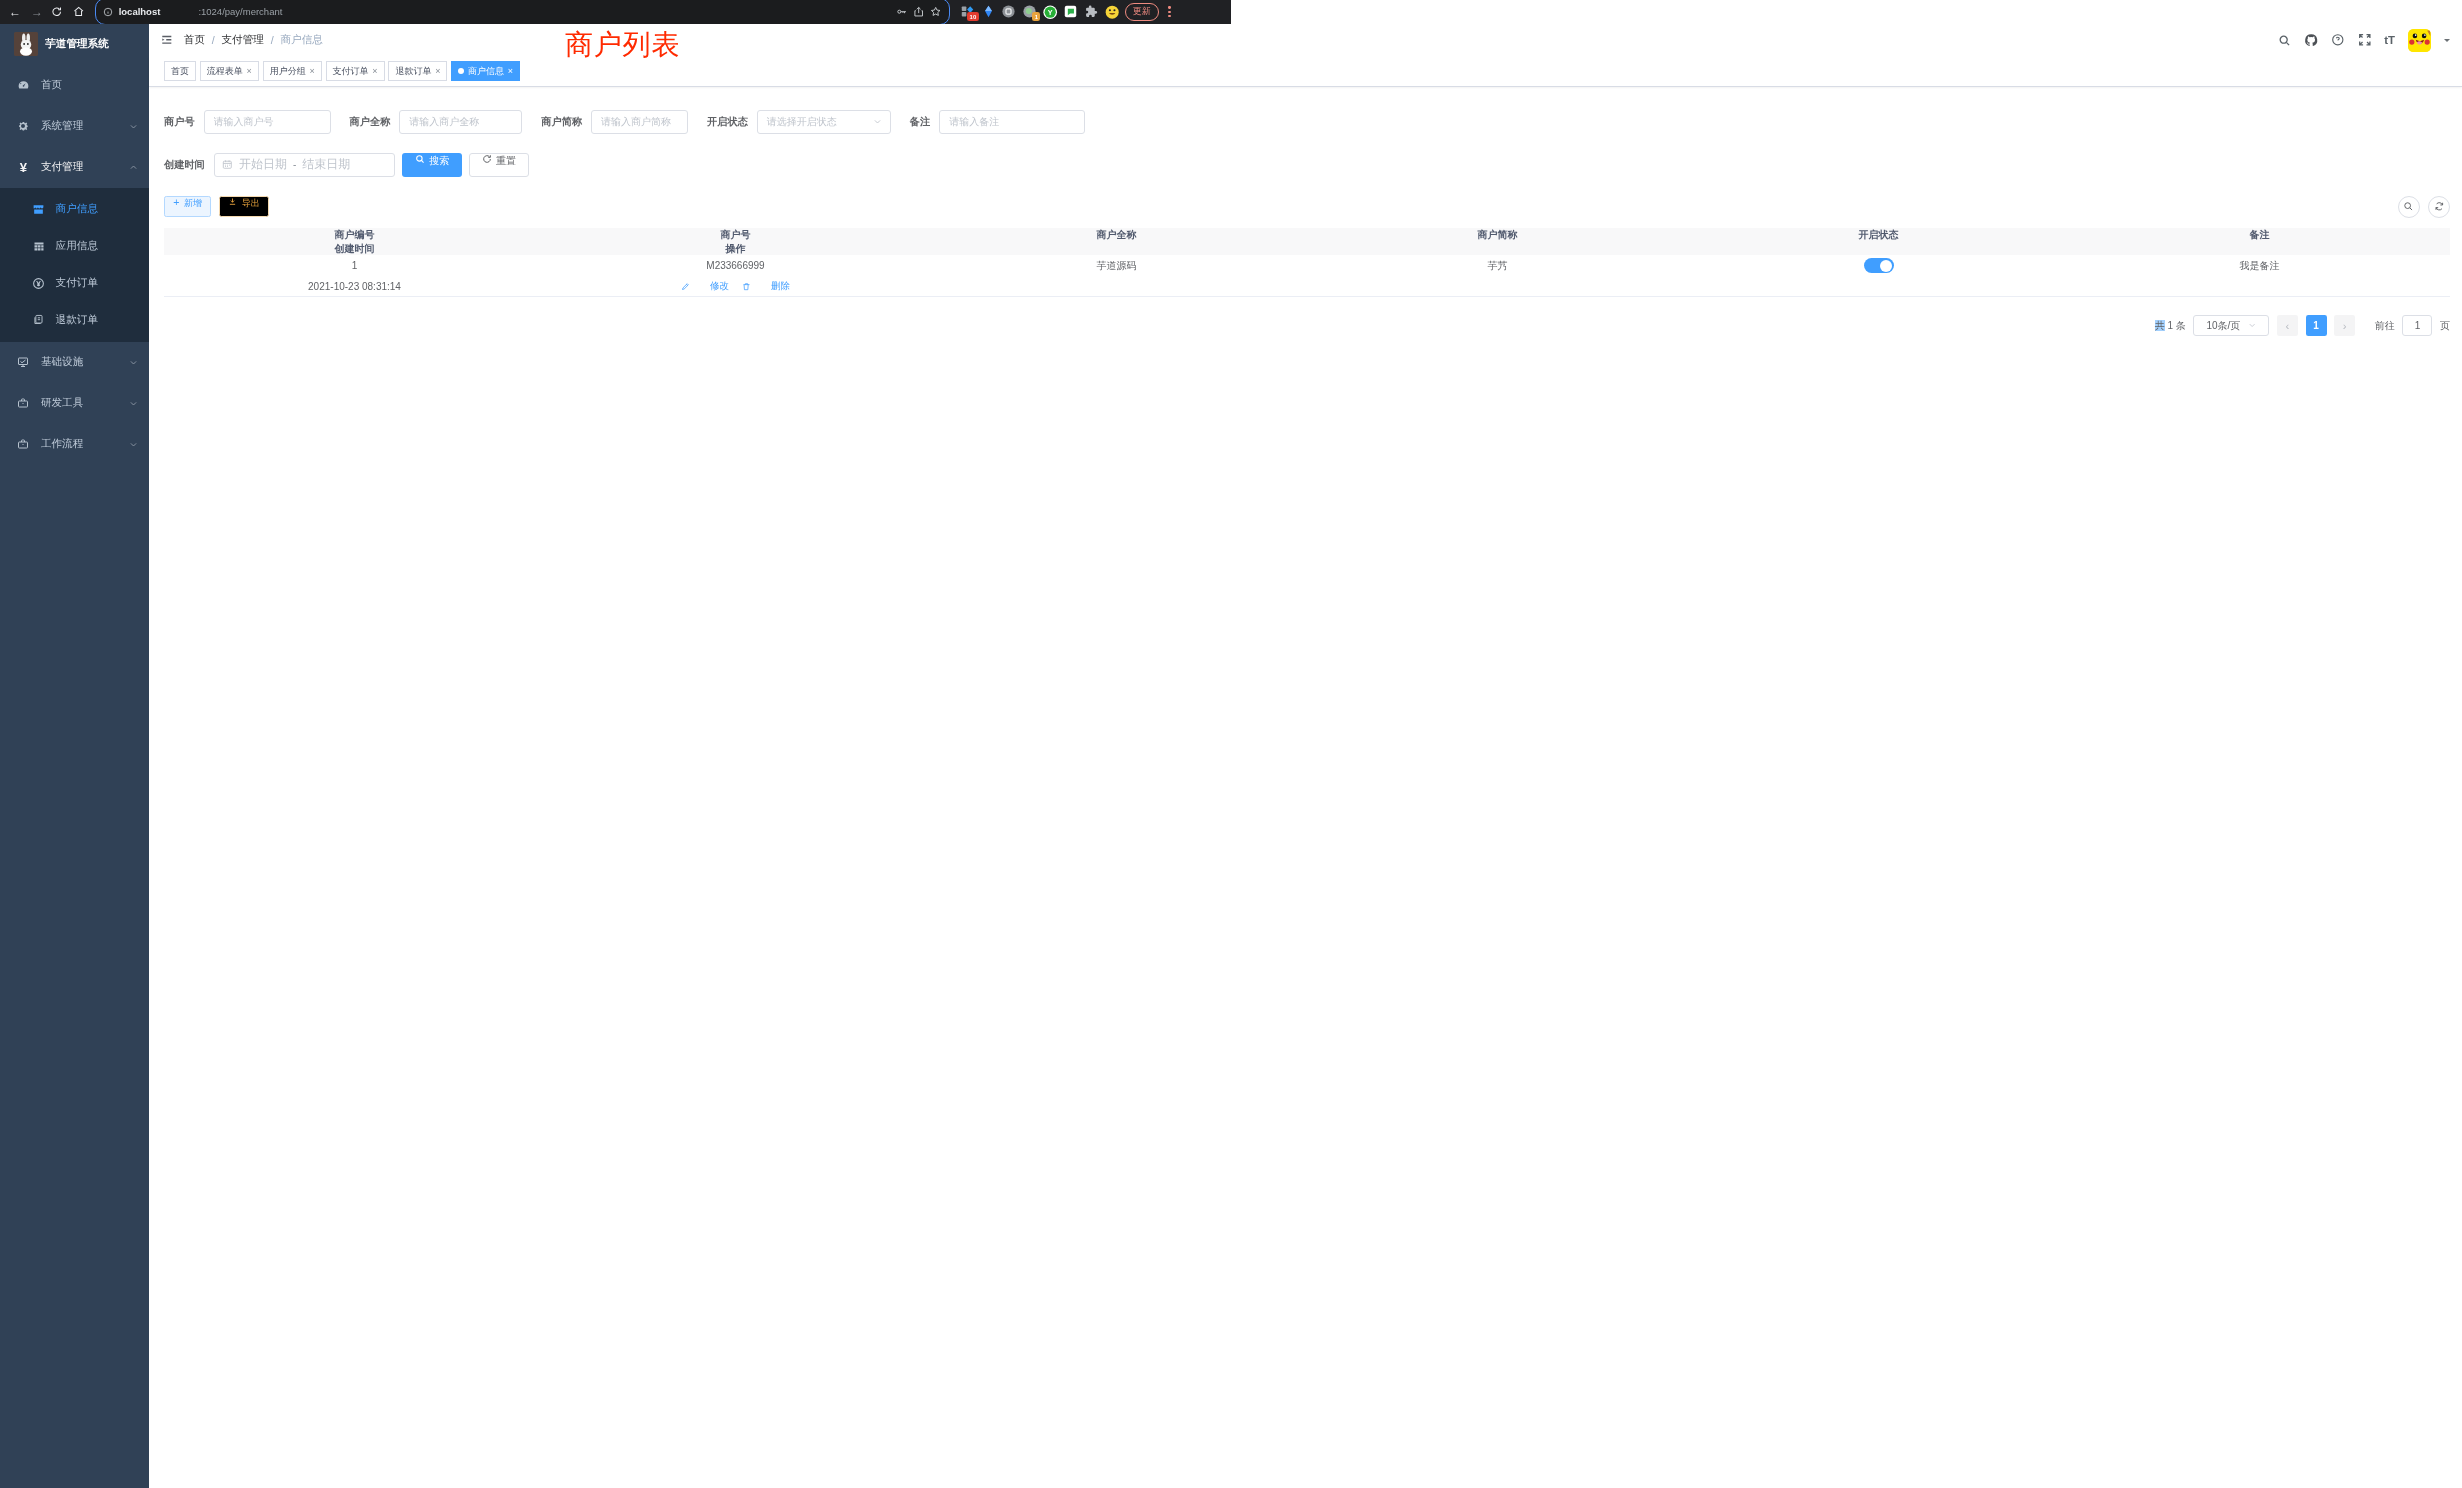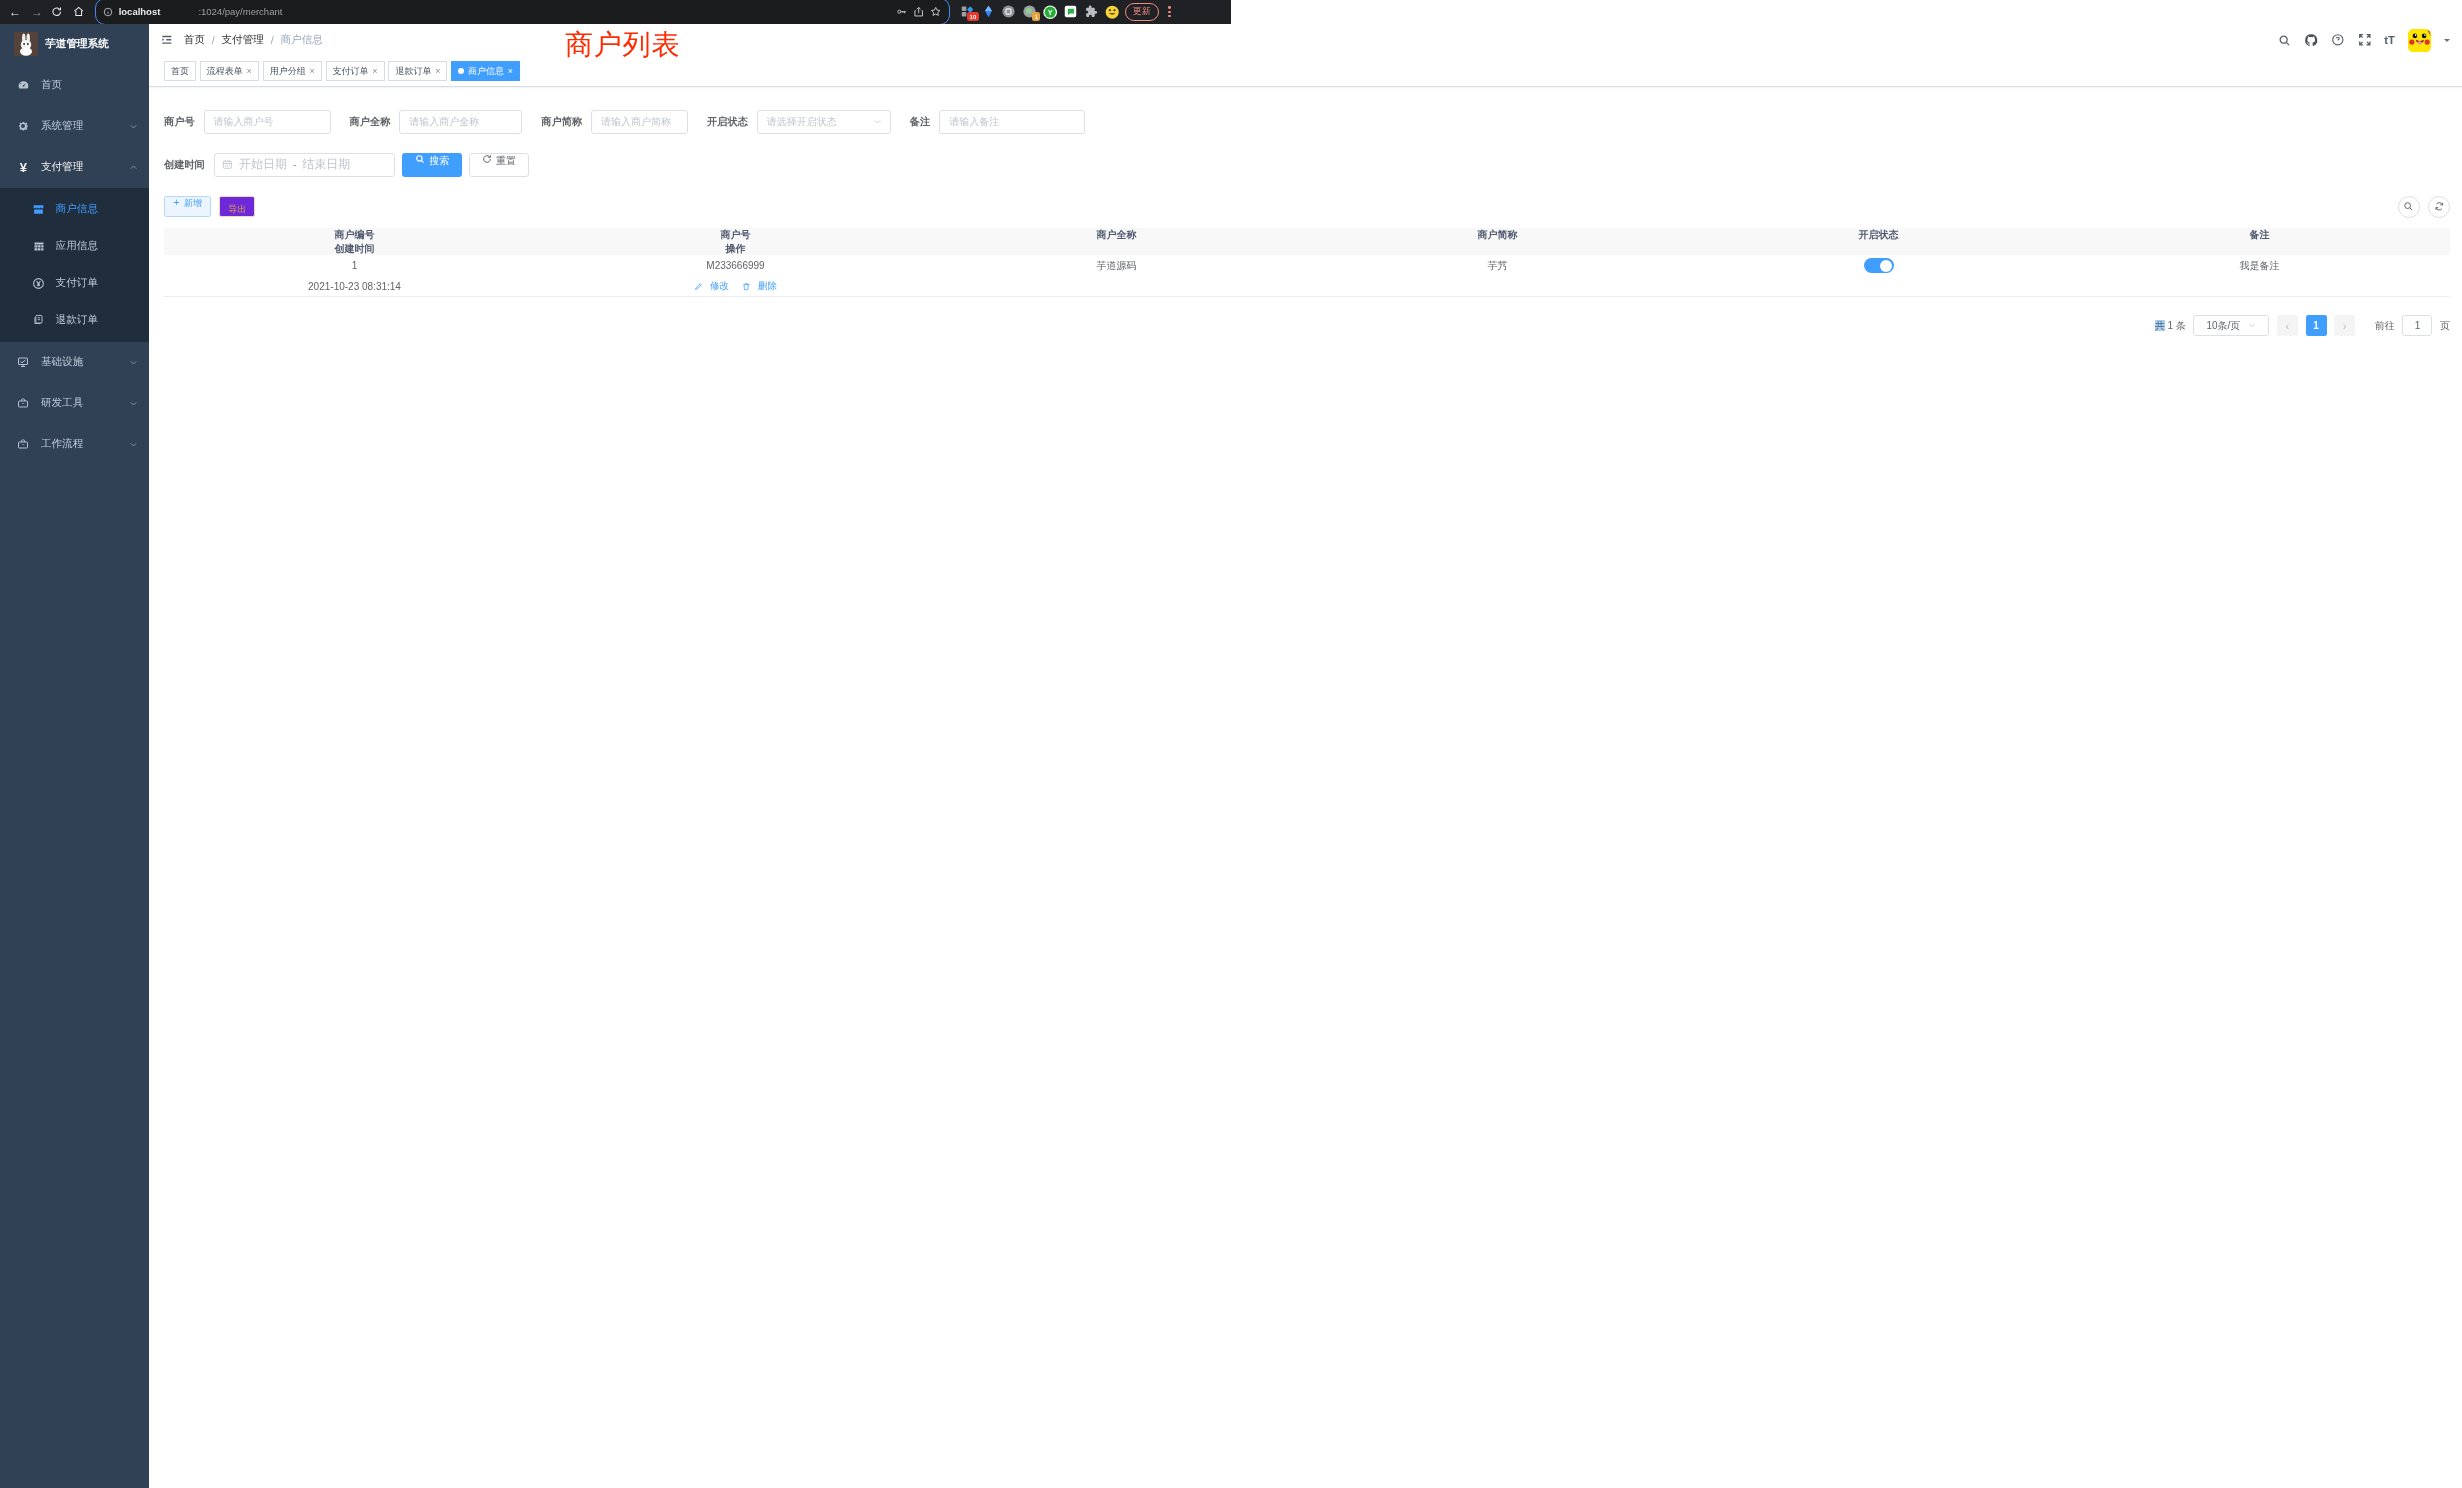--- a/index.html
+++ b/index.html
@@ -87,41 +87,41 @@
     display:flex; align-items:center; padding:0 7.6px; gap:6px; background:#fff; }
   .daterange .ph { color:#bfc4cc; font-size:12px; }
   .daterange .dsep { color:#8a9099; font-size:10px; }
 
   .btn { height:24px; border-radius:3px; font-size:10px; display:inline-flex;
     align-items:flex-start; gap:4.5px; padding:0 11.4px; cursor:pointer; border:0.8px solid transparent; }
   .btn-primary { background:#409eff; color:#fff; }
   .btn-plain { background:#fff; color:#606266; border-color:#dcdfe6; }
   .btn-mini { height:20.5px; font-size:9px; padding:0 8.3px; border-radius:2.3px; }
   .btn-add { background:#ecf5ff; color:#409eff; border-color:#b3d8ff; }
-  .btn-export { background:#6d28d9; color:#e6a23c; border-color:#f5dab1;flex-direction:column; }
+  .btn-export { background:#000000; color:#e6a23c; border-color:#f5dab1; }
 
   .toolbar { display:flex; align-items:center; margin-bottom:10.6px; }
   .tool-sp { flex:1; }
   .circle-btn { width:22px; height:22px; border-radius:50%; border:0.8px solid #dcdfe6;
     display:flex; align-items:center; justify-content:center; color:#606266; cursor:pointer;
     background:#fff; margin-left:8.3px; }
 
   
   .table { width:100%; }
   .trow { display:grid; grid-template-columns:repeat(6,1fr); align-items:center; }
   .thead { background:#f8f8f9; height:27px; }
   .thead .cell { font-size:10px; font-weight:700; color:#515a6e; text-align:center; }
   .tbody-row { height:42px; border-bottom:0.8px solid #ebeef5; background:#fff; }
   .tbody-row .cell { font-size:10px; color:#606266; text-align:center; }
   .toggle { width:30px; height:15px; border-radius:7.6px; background:#409eff; position:relative;
     display:inline-block; cursor:pointer; vertical-align:middle; }
   .toggle .knob { position:absolute; right:1.5px; top:1.5px; width:12px; height:12px;
     border-radius:50%; background:#fff; }
   .op-link { color:#409eff; font-size:9.5px; display:inline-flex; align-items:center;
-    gap:7px; cursor:pointer; }
+    gap:20px; cursor:pointer; }
   .op-link + .op-link { margin-left:10px; }
 
   
   .pag { display:flex; align-items:center; justify-content:flex-end; margin-top:18px;
     gap:7.6px; font-size:10px; color:#606266; }
   .hl { background:#a3d0fd; }
   .pag-select { width:76px; height:21px; border:0.8px solid #dcdfe6; border-radius:3px;
     display:flex; align-items:center; justify-content:center; gap:7.6px; color:#606266; cursor:pointer; }
   .pag-btn { min-width:21px; height:21px; border-radius:2.3px; background:#f4f4f5; color:#b8bcc2;
     display:flex; align-items:center; justify-content:center; font-size:11.4px; cursor:pointer; }

